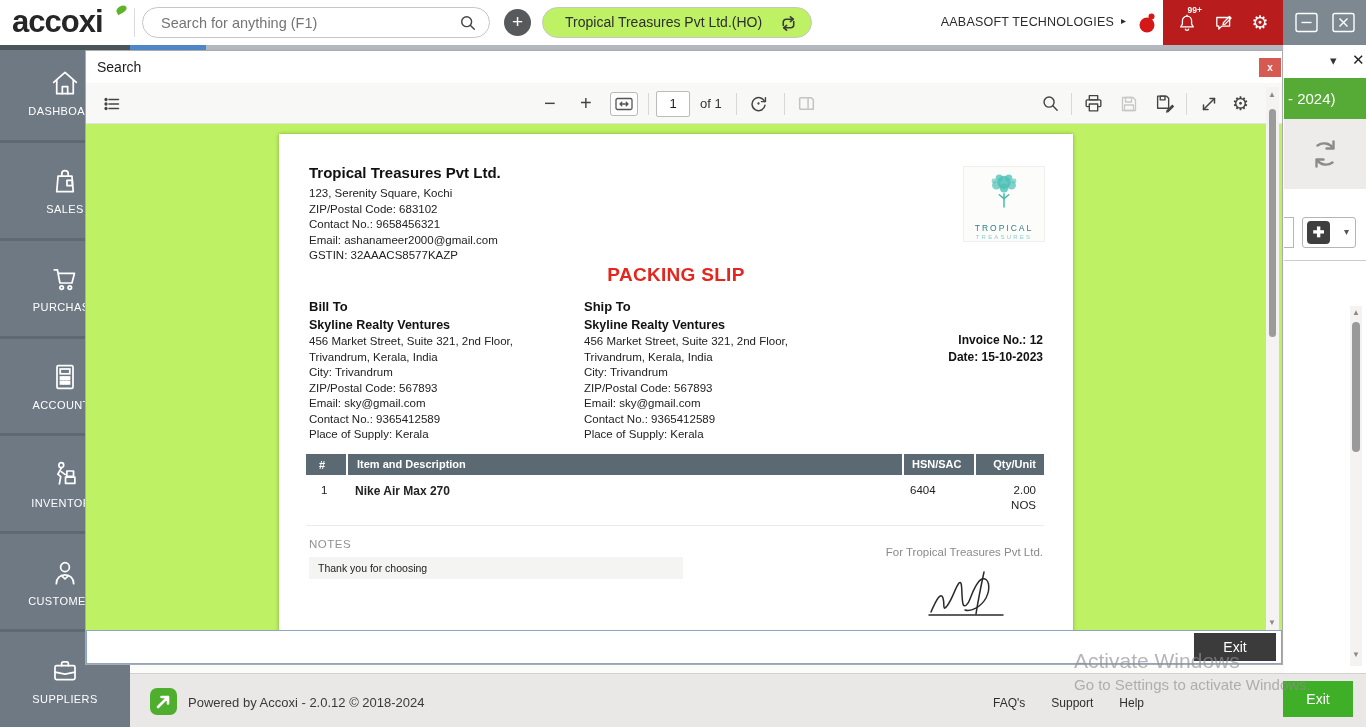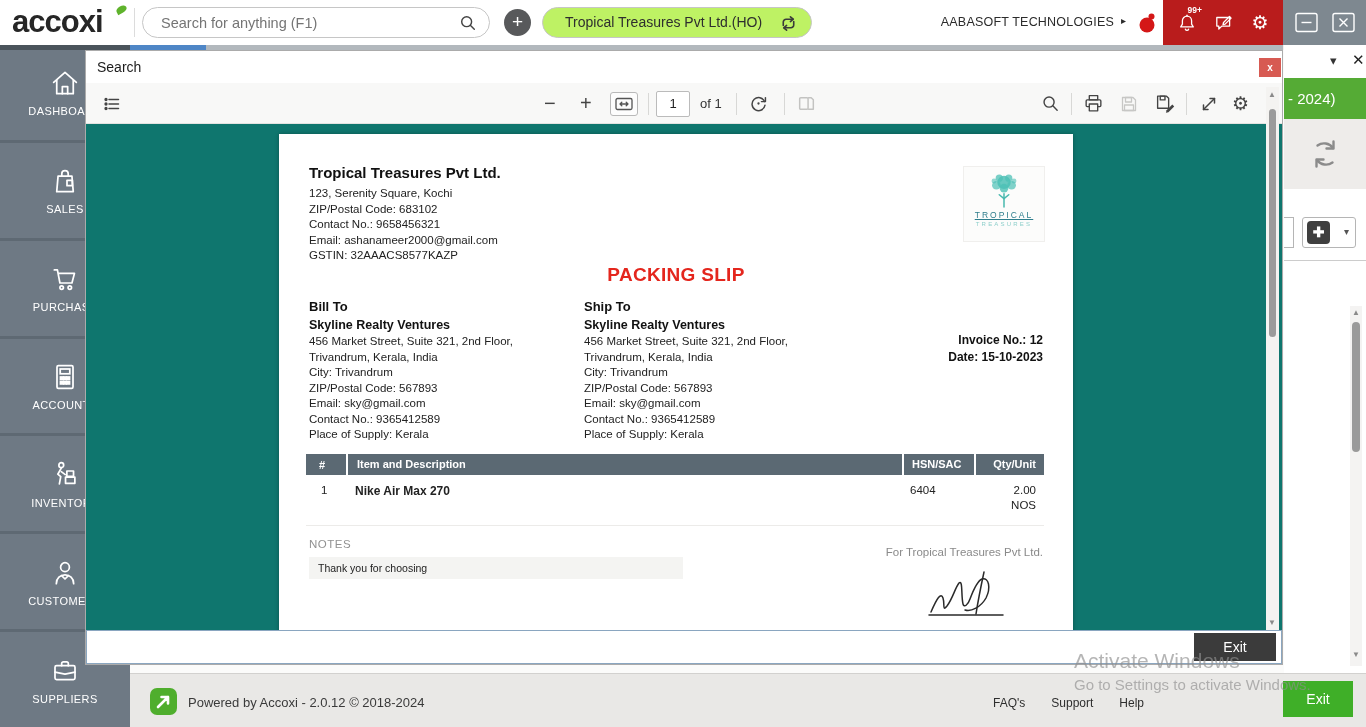--- a/index.html
+++ b/index.html
@@ -59,33 +59,33 @@
   .pm-header { position:absolute; left:0; top:0; width:100%; height:32px; background:#fff; }
   .pm-title { position:absolute; left:11px; top:8px; font-size:14px; color:#1c1c1c; }
   .pm-close { position:absolute; right:1px; top:7px; width:22px; height:19px; background:#d75a52; color:#fff; font-size:10px; font-weight:bold; text-align:center; line-height:19px; }
   .pm-toolbar { position:absolute; left:0; top:32px; width:100%; height:41px; background:#f8f8f7; border-bottom:1px solid #e3e3e1; }
   .tb { position:absolute; top:0; height:41px; display:flex; align-items:center; }
   .tb-sep { width:1px; height:22px; background:#d8d8d6; }
   .tb-glyph { font-size:20px; color:#444; }
   .page-input { width:34px; height:26px; border:1px solid #bbb; border-radius:2px; text-align:center; font-size:13px; color:#222; background:#fff; font-family:"Liberation Sans",sans-serif; }
   .of-label { font-size:13px; color:#333; }
   .fit-btn { width:28px; height:24px; border:1px solid #b9b9b9; border-radius:3px; background:#fdfdfd; display:flex; align-items:center; justify-content:center; }
-  .pm-viewer { position:absolute; left:0; top:73px; width:1196px; height:507px; background:#0f766e; overflow:hidden; }
+  .pm-viewer { position:absolute; left:0; top:73px; width:1196px; height:507px; background:#bef264; overflow:hidden; }
   .page { position:absolute; left:193px; top:10px; width:794px; height:560px; background:#fff; box-shadow:0 0 4px rgba(0,0,0,.3); }
   .pm-scroll { position:absolute; right:3px; top:36px; width:13px; height:543px; background:#f4f3f1; z-index:3; }
   .pm-scroll .thumb { position:absolute; left:3px; top:22px; width:7px; height:228px; background:#9b9b9b; border-radius:4px; }
   .pm-bottombar { position:absolute; left:0; bottom:0; width:1196px; height:34px; background:#fff; border:1px solid #8aa6c0; }
   .pm-exit { position:absolute; right:5px; top:2px; width:82px; height:28px; background:#3b3b3b; color:#fff; font-size:14px; text-align:center; line-height:28px; }
 
   
   .doc { position:relative; width:100%; height:100%; color:#222; }
   .co-name { position:absolute; left:30px; top:30px; font-size:15px; font-weight:bold; color:#111; }
   .co-lines { position:absolute; left:30px; top:52px; font-size:11.5px; line-height:15.5px; color:#222; }
   .logo-box { position:absolute; right:28px; top:32px; width:82px; height:76px; background:#fcfcfb; border:1px solid #f0efed; text-align:center; padding-top:4px; }
-  .logo-l1 { font-size:8.5px; letter-spacing:2px; color:#2e7d8c; margin-top:1px;text-decoration:underline; }
+  .logo-l1 { font-size:8.5px; letter-spacing:2px; color:#2e7d8c; margin-top:14px; }
   .logo-l2 { font-size:6px; letter-spacing:2.2px; color:#8ecfcb; margin-top:1px; }
   .doc-title { position:absolute; left:0; top:130px; width:100%; text-align:center; font-size:19px; font-weight:bold; color:#e4261d; letter-spacing:.3px; }
   .addr-section { position:absolute; left:0; top:165px; width:100%; }
   .addr-col { position:absolute; top:0; }
   .addr-h { font-size:13px; font-weight:bold; color:#111; }
   .addr-n { font-size:12.5px; font-weight:bold; color:#111; margin-top:4px; }
   .addr-lines { font-size:11.5px; line-height:15.5px; color:#222; margin-top:2px; }
   .bill-col { left:30px; width:250px; }
   .ship-col { left:305px; width:266px; }
   .inv-block { position:absolute; right:30px; top:33px; text-align:right; font-size:12px; font-weight:bold; line-height:17px; color:#111; }

